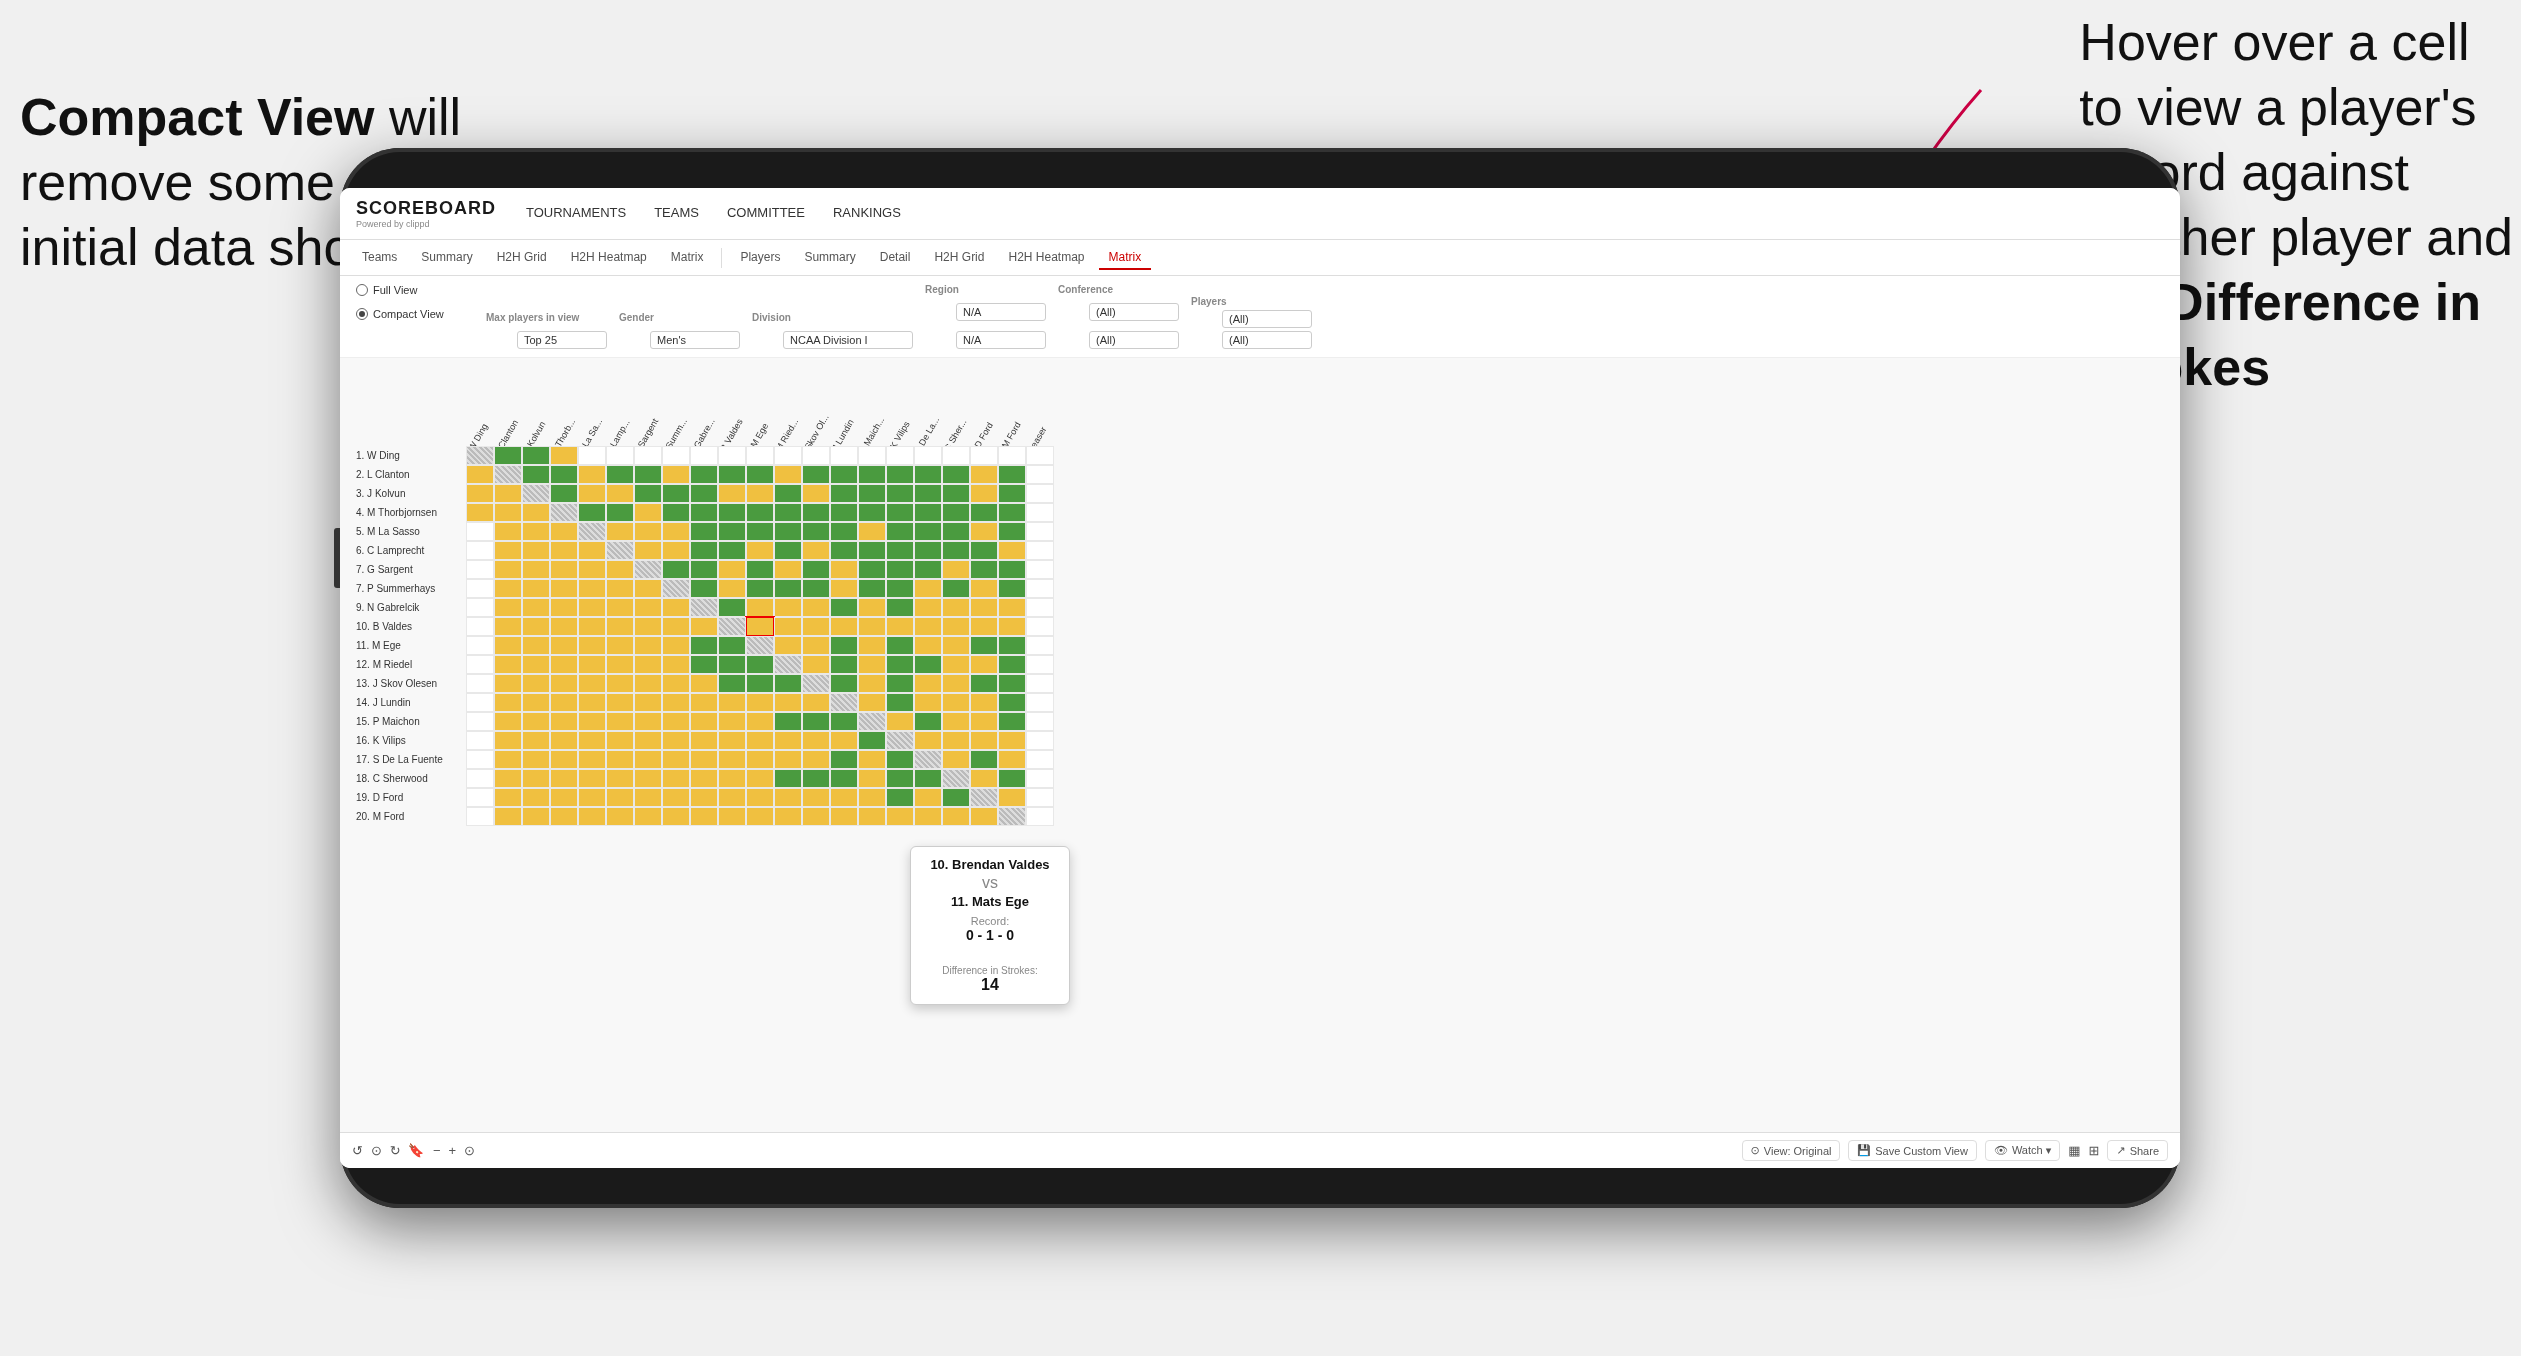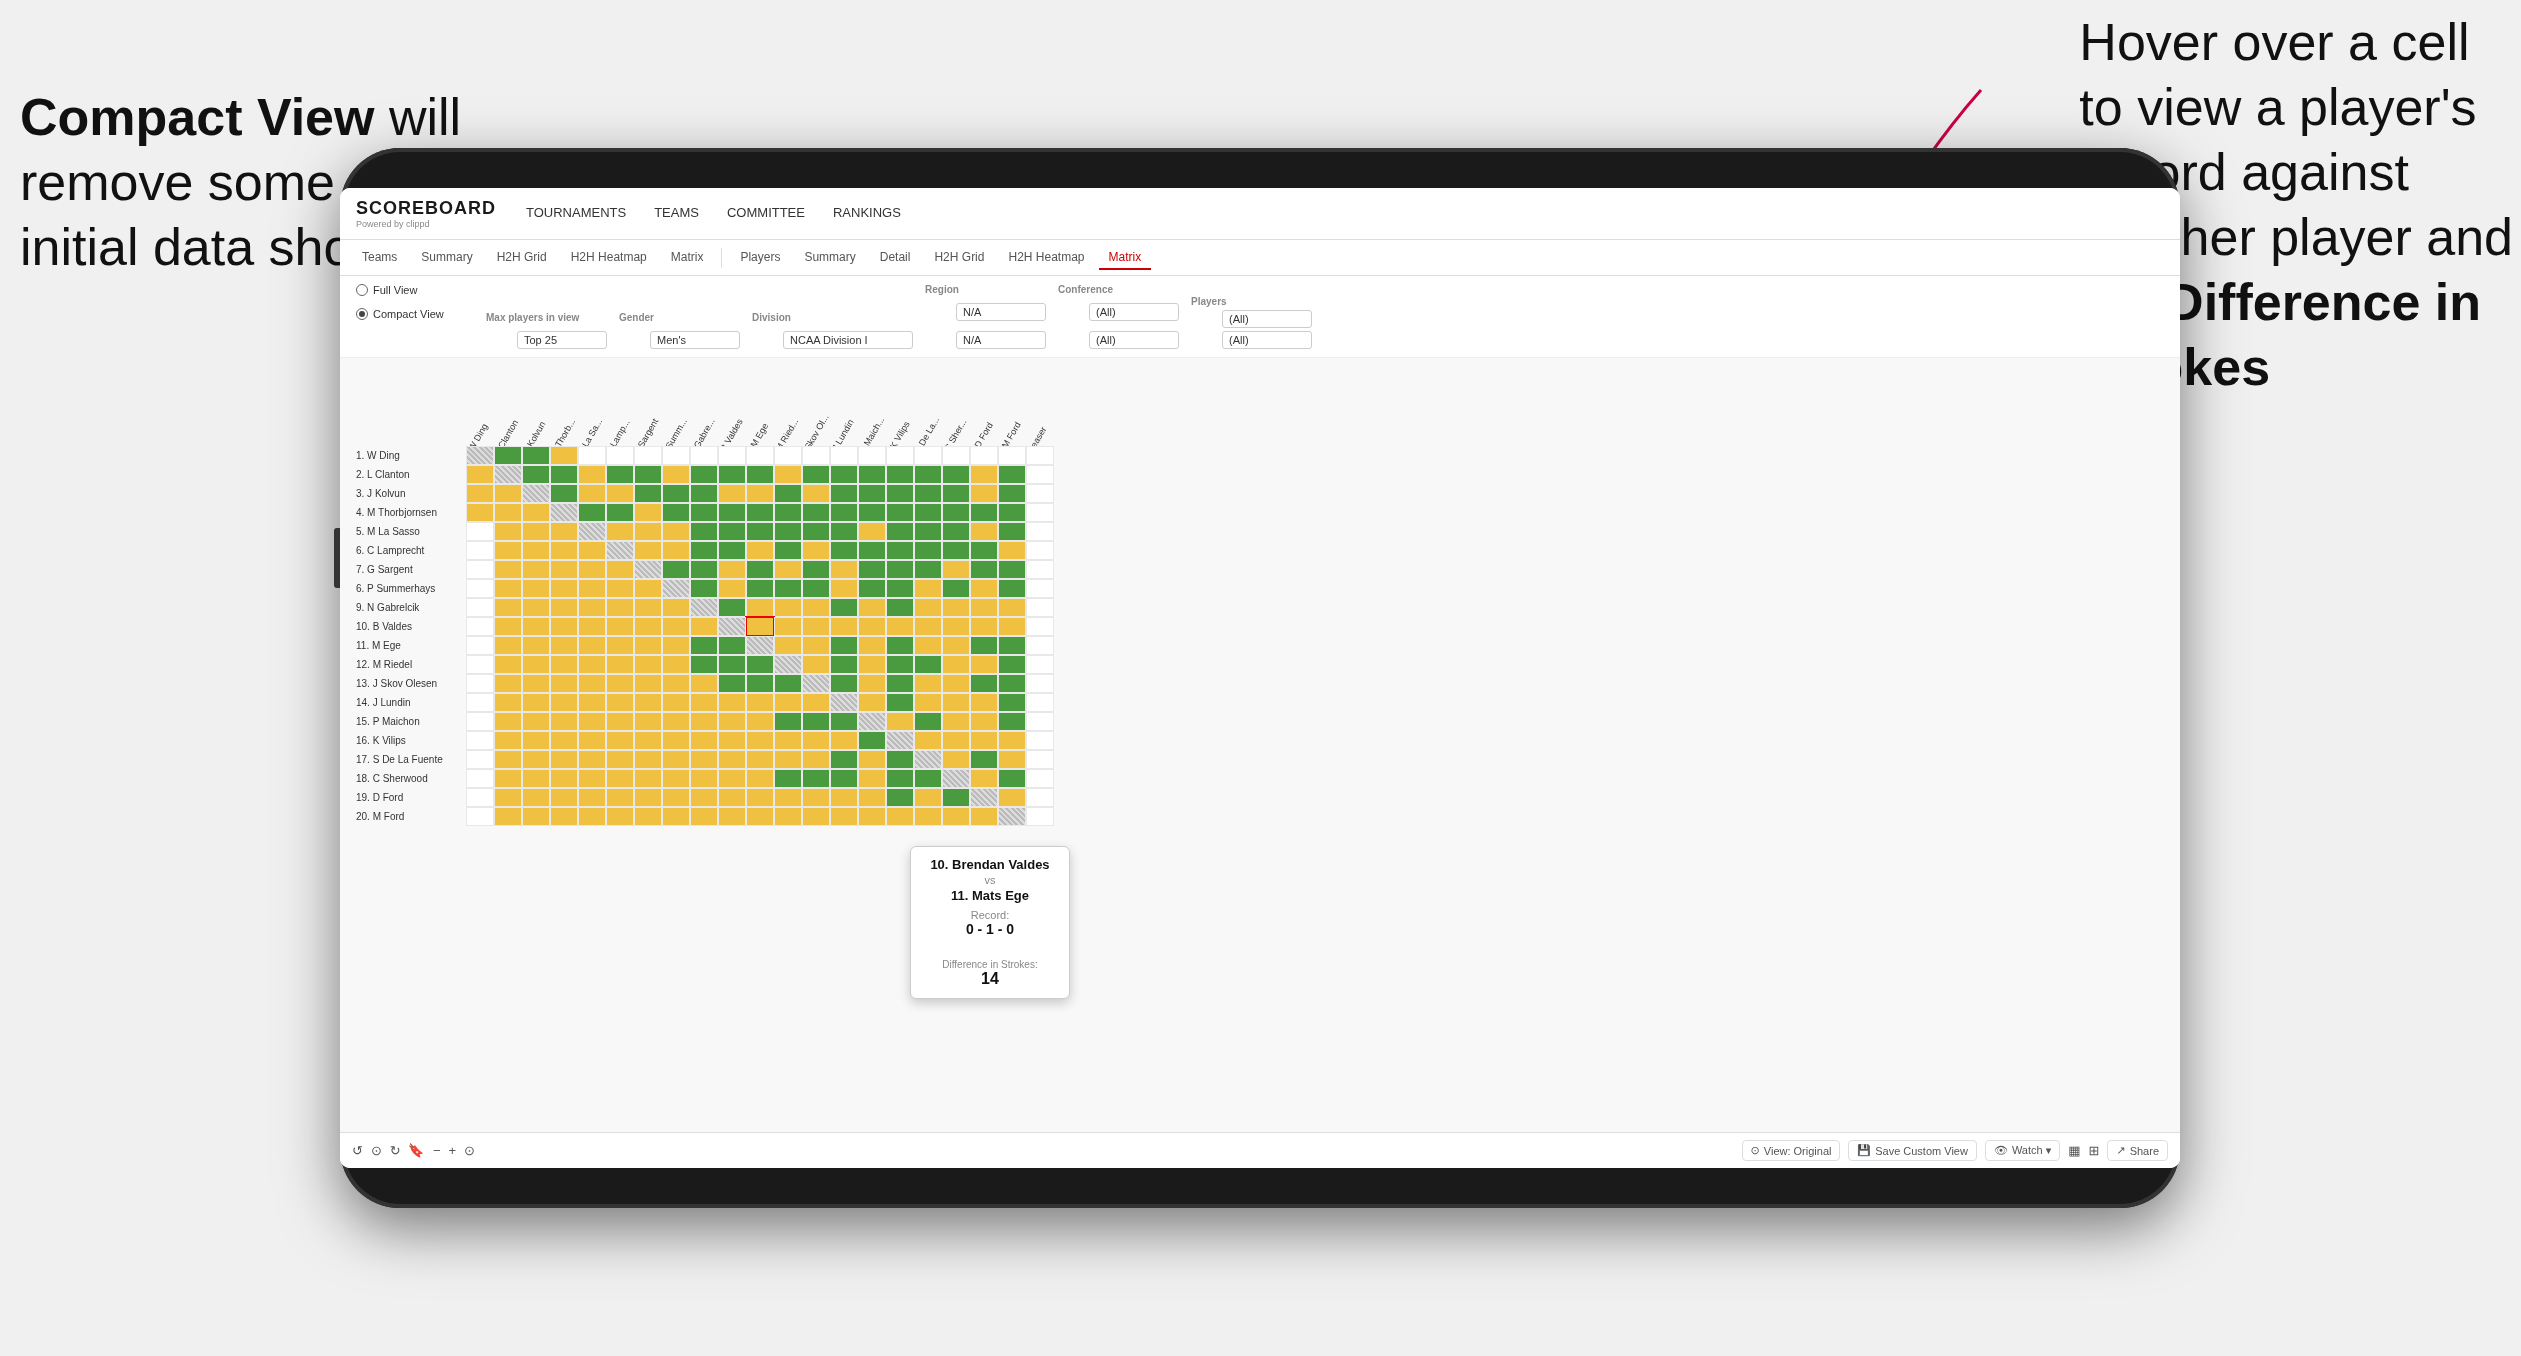--- a/index.html
+++ b/index.html
@@ -329,21 +329,21 @@
       top: 488px;
       left: 570px;
     }
     .tooltip-player1 {
       font-weight: bold;
       font-size: 13px;
       color: #111;
     }
     .tooltip-vs {
       color: #888;
-      font-size: 11px;
+      font-size: 16px;
       margin: 2px 0;
     }
     .tooltip-player2 {
       font-weight: bold;
       font-size: 13px;
       color: #111;
     }
     .tooltip-record-label {
       color: #888;
       font-size: 11px;
@@ -544,21 +544,21 @@
 
           <div class="row-labels">
             <div class="row-label-header"></div>
             <div class="row-label">1. W Ding</div>
             <div class="row-label">2. L Clanton</div>
             <div class="row-label">3. J Kolvun</div>
             <div class="row-label">4. M Thorbjornsen</div>
             <div class="row-label">5. M La Sasso</div>
             <div class="row-label">6. C Lamprecht</div>
             <div class="row-label">7. G Sargent</div>
-            <div class="row-label">6. P Summerhays</div>
+            <div class="row-label">7. P Summerhays</div>
             <div class="row-label">9. N Gabrelcik</div>
             <div class="row-label">10. B Valdes</div>
             <div class="row-label">11. M Ege</div>
             <div class="row-label">12. M Riedel</div>
             <div class="row-label">13. J Skov Olesen</div>
             <div class="row-label">14. J Lundin</div>
             <div class="row-label">15. P Maichon</div>
             <div class="row-label">16. K Vilips</div>
             <div class="row-label">17. S De La Fuente</div>
             <div class="row-label">18. C Sherwood</div>

